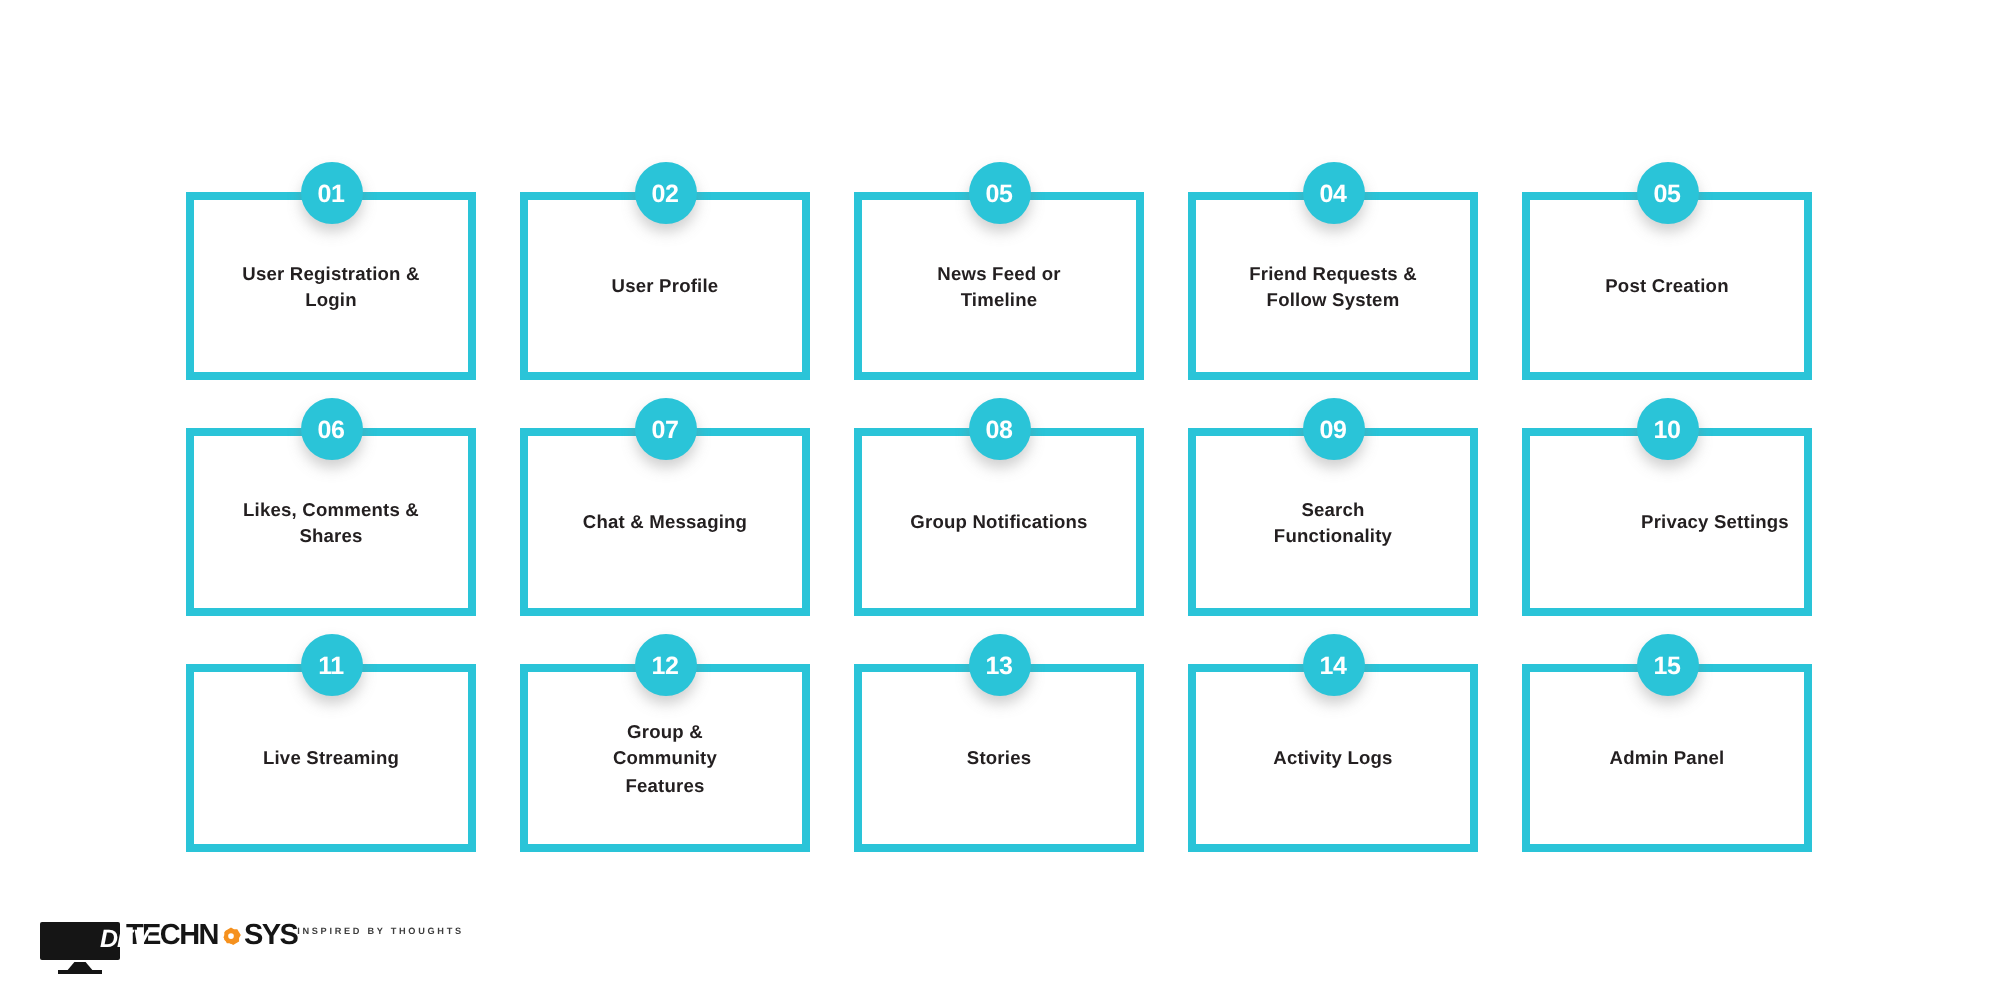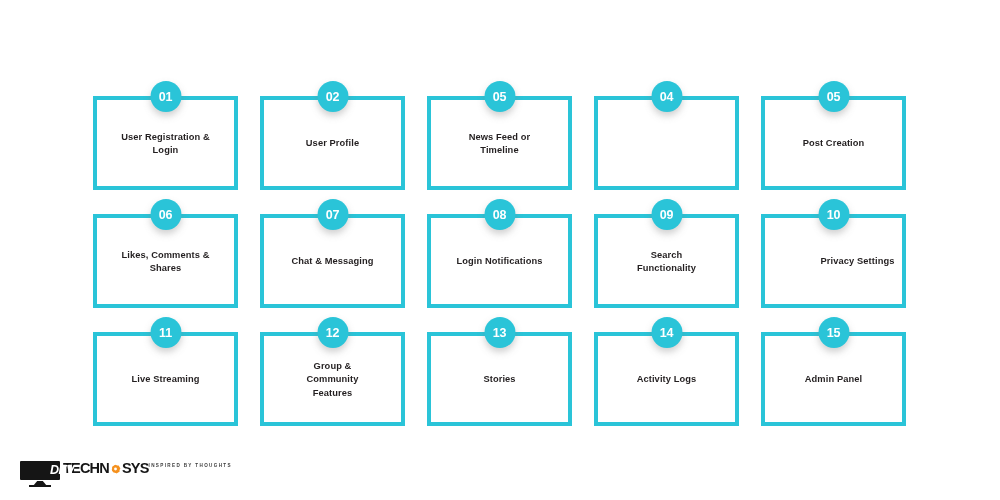--- a/index.html
+++ b/index.html
@@ -167,37 +167,39 @@
       <div class="badge" style="--accent: #2ac4d8;">02</div>
       <div class="card-label" style="color: rgb(35, 31, 32);">User Profile</div>
     </div>
     <div class="card" style="--accent: #2ac4d8;">
       <div class="badge" style="--accent: #2ac4d8;">05</div>
       <div class="card-label" style="color: rgb(35, 31, 32);">News Feed or
 Timeline</div>
     </div>
     <div class="card" style="--accent: #2ac4d8;">
       <div class="badge" style="--accent: #2ac4d8;">04</div>
+      <div class="card-label" style="color: rgb(35, 31, 32);">Friend Requests &amp;
+Follow System</div>
     </div>
     <div class="card" style="--accent: #2ac4d8;">
       <div class="badge" style="--accent: #2ac4d8;">05</div>
       <div class="card-label" style="color: rgb(35, 31, 32);">Post Creation</div>
     </div>
     <div class="card" style="--accent: #2ac4d8;">
       <div class="badge" style="--accent: #2ac4d8;">06</div>
       <div class="card-label" style="color: rgb(35, 31, 32);">Likes, Comments &amp;
 Shares</div>
     </div>
     <div class="card" style="--accent: #2ac4d8;">
       <div class="badge" style="--accent: #2ac4d8;">07</div>
       <div class="card-label" style="color: rgb(35, 31, 32);">Chat &amp; Messaging</div>
     </div>
     <div class="card" style="--accent: #2ac4d8;">
       <div class="badge" style="--accent: #2ac4d8;">08</div>
-      <div class="card-label" style="color: rgb(35, 31, 32);">Login Notifications</div>
+      <div class="card-label" style="color: rgb(35, 31, 32);">Group Notifications</div>
     </div>
     <div class="card" style="--accent: #2ac4d8;">
       <div class="badge" style="--accent: #2ac4d8;">09</div>
       <div class="card-label" style="color: rgb(35, 31, 32);">Search
 Functionality</div>
     </div>
     <div class="card" style="--accent: #2ac4d8;">
       <div class="badge" style="--accent: #2ac4d8;">10</div>
       <div class="card-label" style="color: rgb(35, 31, 32); margin-left: 48px;">Privacy Settings</div>
     </div>

